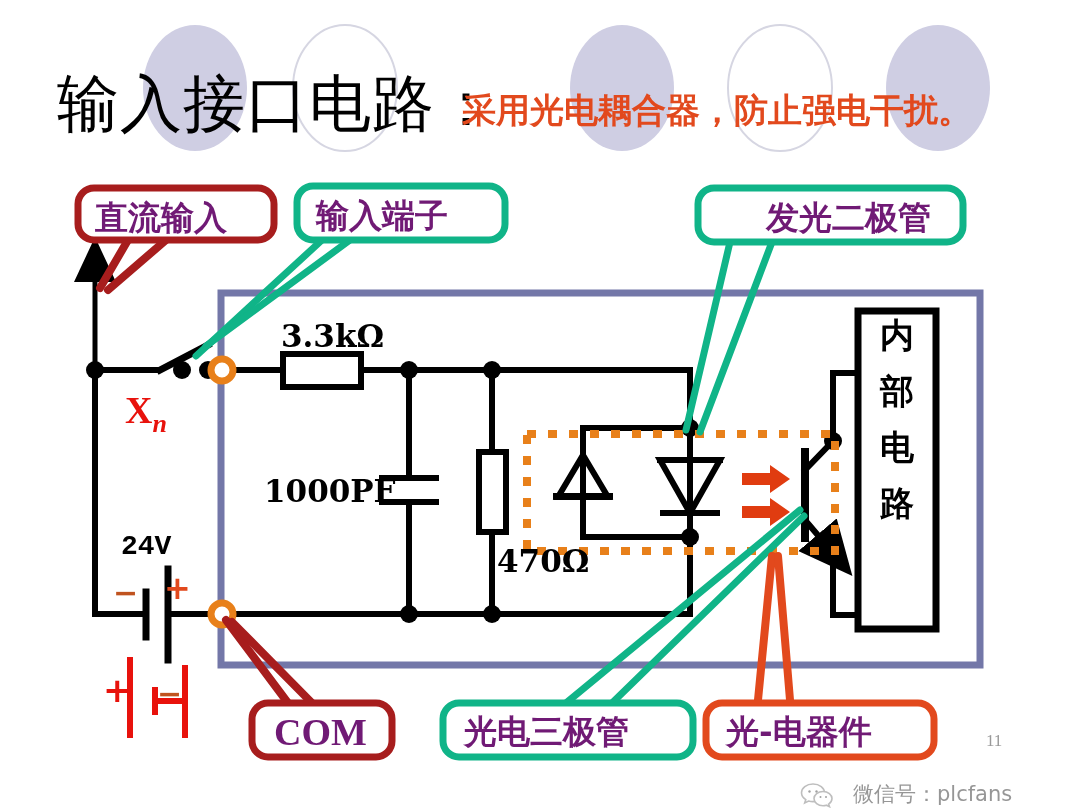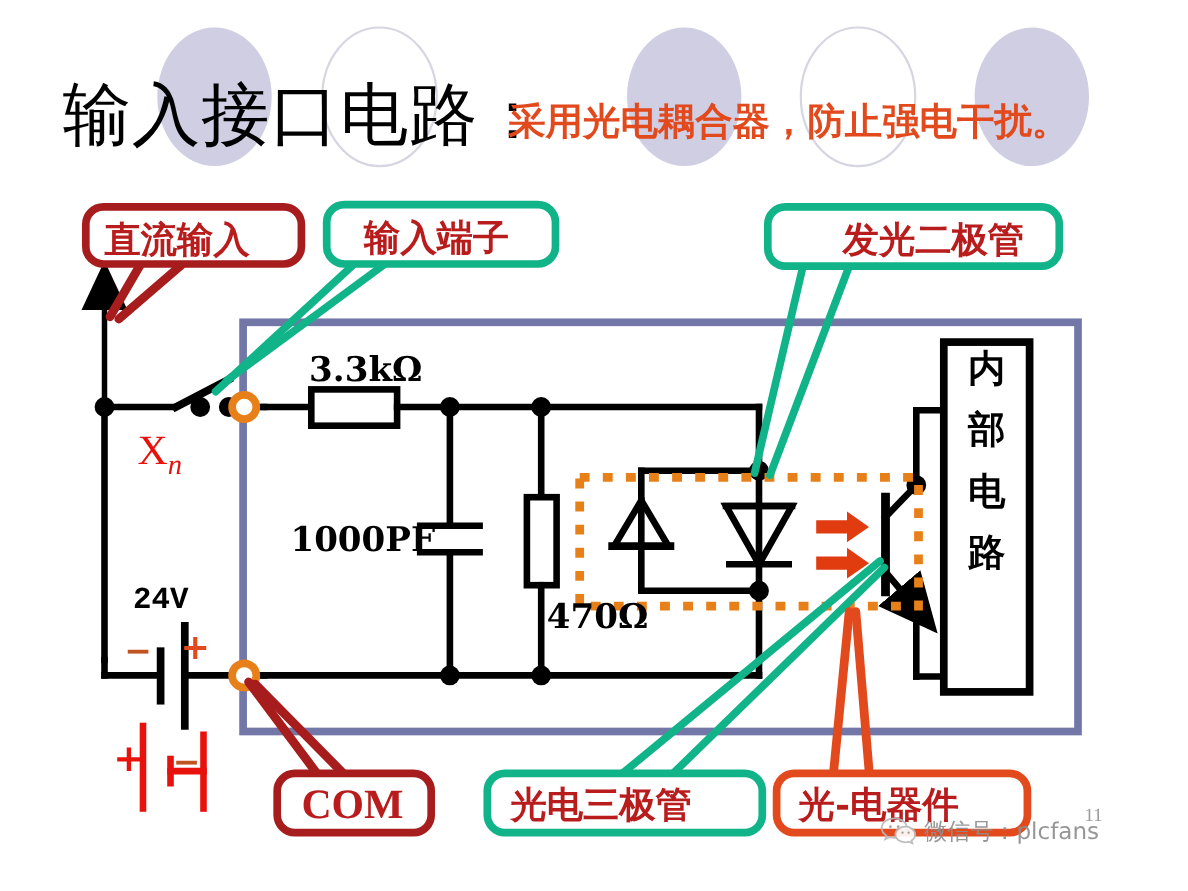--- a/index.html
+++ b/index.html
@@ -9,52 +9,52 @@
   svg.layer{position:absolute;left:0;top:0;width:1080px;height:810px;overflow:visible;}
   .txt{position:absolute;white-space:pre;}
 
   
   #title-main{left:57px;top:62px;font-size:62px;color:#000;letter-spacing:1px;
               font-family:"DejaVu Serif",serif;font-weight:400;}
   #title-sub{left:462px;top:88px;font-size:34px;color:#e2491d;
              font-family:"DejaVu Serif",serif;font-weight:700;text-align:center;}
 
   
-  .callout-label{font-size:33px;font-weight:700;color:#b91c1c;
+  .callout-label{font-size:33px;font-weight:700;color:#701a75;
                  font-family:"DejaVu Serif",serif;}
   #cl-dc{left:95px;top:196px;}
-  #cl-term{left:331px;top:194px;text-align:center;}
+  #cl-term{left:316px;top:194px;text-align:center;}
   #cl-led{left:722px;top:196px;margin-left:44px;}
   #cl-com{left:274px;top:710px;font-size:38px;font-family:"Liberation Serif",serif;}
   #cl-pt{left:464px;top:710px;}
   #cl-oe{left:726px;top:710px;}
 
   
   .comp-label{font-weight:700;color:#000;font-family:"DejaVu Serif",serif;}
   #lbl-r33{left:281px;top:318px;font-size:31px;}
   #lbl-cap{left:264px;top:473px;font-size:31px;}
   #lbl-r470{left:497px;top:543px;font-size:31px;}
   #lbl-24v{left:121px;top:531px;font-size:28px;font-family:Liberation Mono, monospace;}
-  #lbl-xn{left:125px;top:388px;font-size:38px;color:#e8120c;font-weight:400;}
+  #lbl-xn{left:125px;top:388px;font-size:38px;color:#e8120c;font-weight:700;}
   #lbl-xn sub{font-size:26px;font-style:italic;}
   .pmlabel{font-weight:700;font-family:"DejaVu Sans",sans-serif;}
   #sym-minus{left:113px;top:575px;font-size:30px;color:#c0531f;}
   #sym-plus{left:164px;top:569px;font-size:32px;color:#e2491d;}
   #sym-plus2{left:103px;top:670px;font-size:34px;color:#e8120c;}
   #sym-minus2{left:157px;top:676px;font-size:30px;color:#c0531f;}
 
   
   #ic-box-text{position:absolute;left:858px;top:318px;width:78px;
       display:flex;flex-direction:column;align-items:center;gap:22px;}
   #ic-box-text span{font-size:34px;font-weight:700;color:#000;
       font-family:"DejaVu Serif",serif;line-height:1;}
 
   
-  #watermark{position:absolute;left:800px;top:742px;display:flex;
-             align-items:flex-start;gap:6px;opacity:.92;}
+  #watermark{position:absolute;left:800px;top:780px;display:flex;
+             align-items:flex-end;gap:19px;opacity:.92;}
   #watermark .wmtext{font-size:21px;color:#8e8e8e;
              font-family:"DejaVu Sans",sans-serif;}
   #page-num{position:absolute;left:946px;top:731px;font-size:17px;color:#9a9a9a;
             font-family:"Liberation Serif",serif;margin-left:40px;}
 </style>
 </head>
 <body>
 
 <div id="root">
 

